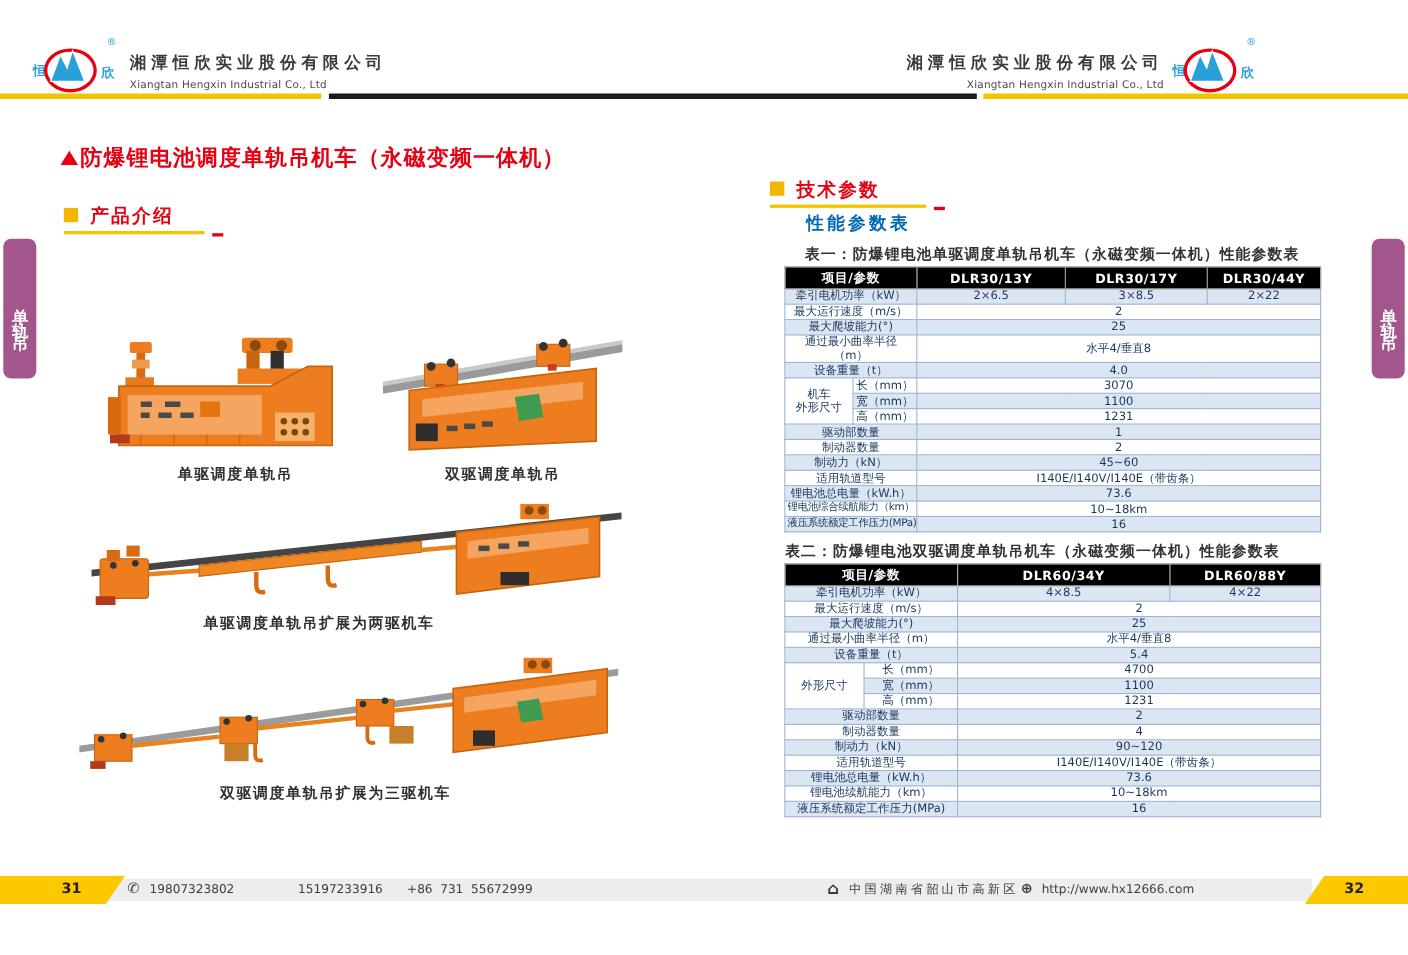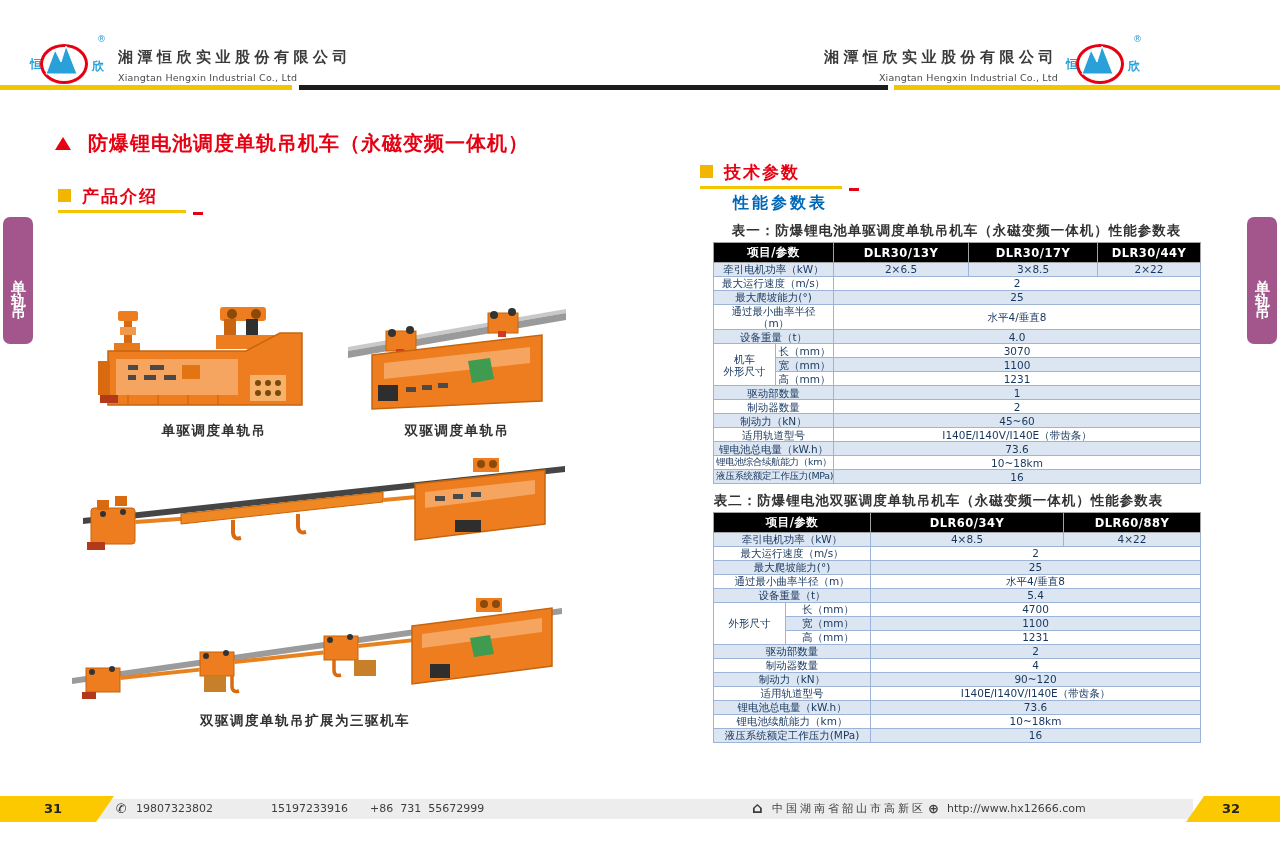--- a/index.html
+++ b/index.html
@@ -14,21 +14,21 @@
   .logo .hchar{position:absolute;left:0px;top:18px;font-size:12px;font-weight:bold;color:#2aa0d8;}
   .logo .xchar{position:absolute;right:-4px;top:20px;font-size:12px;font-weight:bold;color:#2aa0d8;}
   .logo .reg{position:absolute;right:-6px;top:-4px;font-size:9px;color:#2aa0d8;}
   .company .cn{font-size:15px;color:#3a3a3a;letter-spacing:4.5px;font-weight:600;white-space:nowrap;}
   .company .en{font-size:9.5px;color:#4a4a4a;margin-top:5px;letter-spacing:0.2px;white-space:nowrap;}
   .company.right{text-align:right;}
   .rule-yellow{position:absolute;height:5px;background:#f2c500;}
   .rule-dark{position:absolute;height:5px;background:#1c1c1c;}
 
   
-  .main-title{position:absolute;display:flex;align-items:center;gap:17px;}
+  .main-title{position:absolute;display:flex;align-items:center;gap:2px;}
   .tri-up{width:0;height:0;border-left:8px solid transparent;border-right:8px solid transparent;border-bottom:13px solid #e60012;}
   .main-title .txt{color:#e60012;font-size:20px;font-weight:bold;letter-spacing:1px;white-space:nowrap;}
   .sec-sq{position:absolute;width:13px;height:13px;background:#f2b600;}
   .sec-label{position:absolute;color:#e60012;font-size:17px;font-weight:bold;letter-spacing:2px;white-space:nowrap;}
   .sec-underline{position:absolute;height:3px;background:#f2c500;}
   .sec-dash{position:absolute;width:10px;height:3px;background:#e60012;}
   .intro{position:absolute;font-size:14.5px;line-height:27px;color:#161616;text-indent:2em;text-align:justify;}
   .cap{position:absolute;font-size:13.5px;font-weight:bold;color:#303030;text-align:center;letter-spacing:1.5px;}
   .fig{position:absolute;}
 
@@ -190,20 +190,21 @@
     <rect x="390" y="0" width="26" height="14" fill="#ee7d1f"></rect>
     <circle cx="398" cy="6" r="4" fill="#8a4a0a"></circle>
       <circle cx="410" cy="6" r="4" fill="#8a4a0a"></circle>
     <polygon points="332,26 462,12 462,66 332,82" fill="#ee7d1f" stroke="#c4650f" stroke-width="1.5"></polygon>
     <polygon points="342,34 452,22 452,36 342,50" fill="#f5a55f"></polygon>
     <rect x="352" y="38" width="10" height="5" fill="#4a4a4a"></rect>
       <rect x="370" y="36" width="10" height="5" fill="#4a4a4a"></rect>
     <rect x="388" y="34" width="10" height="5" fill="#4a4a4a"></rect>
     <rect x="372" y="62" width="26" height="12" fill="#2e2e2e"></rect>
   </svg>
+  <div class="cap" style="left:90px;top:558px;width:400px;">单驱调度单轨吊扩展为两驱机车</div>
 
   <svg class="fig" style="left:72px;top:592px;" width="505" height="118" viewBox="0 0 505 118">
     <polygon points="0,86 490,16 490,22 0,92" fill="#9b9b9b"></polygon>
     <g>
       <rect x="14" y="76" width="34" height="24" fill="#ee7d1f" stroke="#c4650f"></rect>
       <circle cx="20" cy="80" r="3" fill="#333"></circle>
         <circle cx="40" cy="77" r="3" fill="#333"></circle>
       <rect x="10" y="100" width="14" height="7" fill="#b23a1a"></rect>
     </g>
     <g>
@@ -401,21 +402,21 @@
       </tr>
       <tr class="alt">
         <td colspan="2">液压系统额定工作压力(MPa)</td>
         <td colspan="2">16</td>
       </tr>
     </tbody>
   </table>
 
   <div class="foot-bar"></div>
   <div class="page-tab left">
-    <span style="padding-left:44px;">31</span>
+    <span style="padding-left:56px;">31</span>
   </div>
   <div class="page-tab right">
     <span style="padding-left:36px;">32</span>
   </div>
   <div class="foot-item" style="left:116px;font-size:13px;">✆</div>
   <div class="foot-item" style="left:136px;">19807323802</div>
   <div class="foot-item" style="left:271px;">15197233916</div>
   <div class="foot-item" style="left:370px;white-space:pre;">+86  731  55672999</div>
   <div class="foot-item" style="left:752px;font-size:15px;font-weight:bold;top:798px;">⌂</div>
   <div class="foot-item" style="left:772px;letter-spacing:3px;">中国湖南省韶山市高新区</div>

